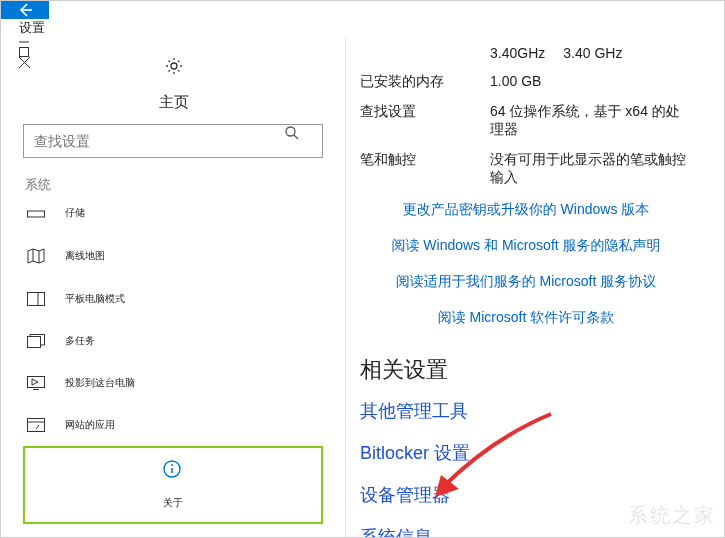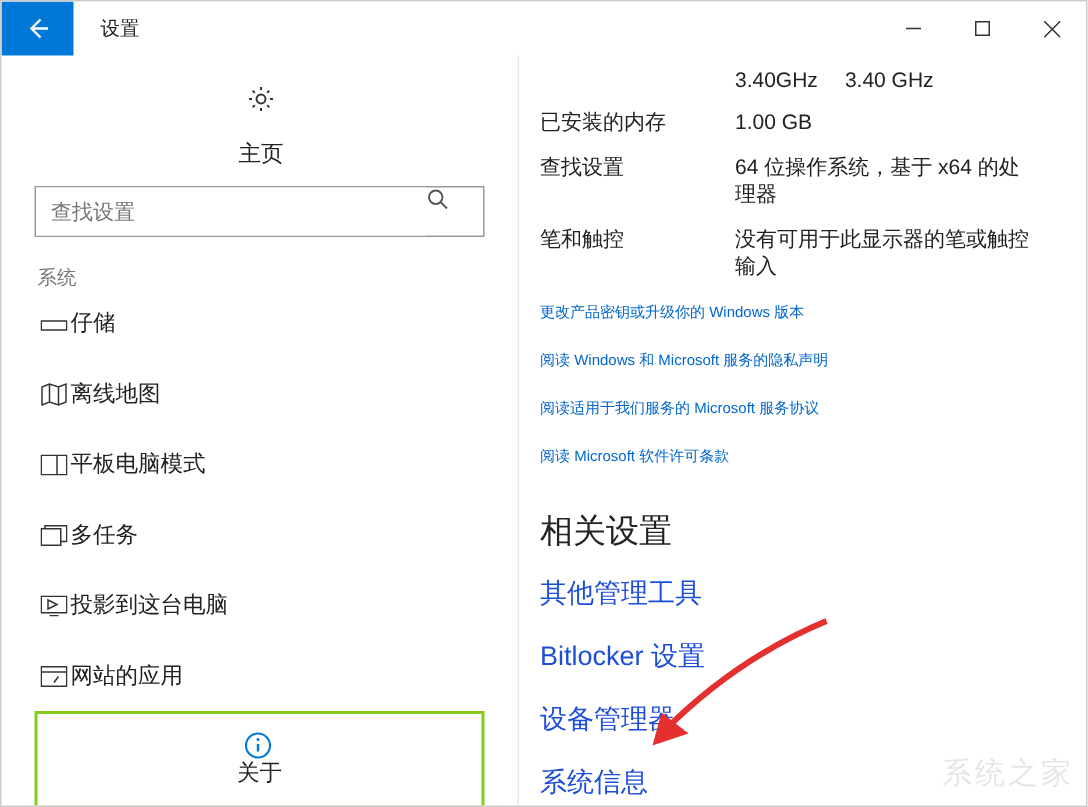--- a/index.html
+++ b/index.html
@@ -1,43 +1,43 @@
 <!DOCTYPE html>
 <html><head>
 <meta charset="utf-8">
 <style>
 * { margin: 0; padding: 0; box-sizing: border-box; font-family: "Microsoft YaHei", "Segoe UI", sans-serif; }
 body { width: 725px; height: 538px; background: #fff; overflow: hidden; position: relative; border: 1px solid #ccc; }
 
-.titlebar { height: 36px; display: flex; align-items: stretch; background: #fff; }
+.titlebar { height: 36px; display: flex; align-items: stretch; background: #fff; flex-direction: column; }
 .back-btn { width: 48px; background: #0078d7; display: flex; align-items: center; justify-content: center; color: #fff; }
 .title { flex: 0 0 auto; padding-left: 18px; display: flex; align-items: center; font-size: 13px; color: #222; }
 .spacer { flex: 1; }
 .win-btn { width: 46px; display: flex; align-items: center; justify-content: center; color: #333; font-size: 12px; }
 
 .content { display: flex; height: calc(100% - 36px); }
 .sidebar { width: 345px; padding: 14px 22px 0 22px; border-right: 1px solid #e6e6e6; overflow: hidden; }
 .home-row { display: flex; align-items: center; gap: 18px; padding: 6px 0 12px 2px; font-size: 15px; color: #222; flex-direction: column; }
 .search-box { display: flex; border: 1px solid #999; height: 34px; margin-bottom: 18px; }
 .search-box input { flex: 1; border: none; outline: none; padding: 0 10px; font-size: 14px; color: #666; }
 .search-icon { width: 38px; text-align: center; color: #555; font-size: 15px; }
 .group-label { color: #777; font-size: 13px; margin: 6px 0 12px 2px; }
 
-.side-item { display: flex; align-items: center; padding: 14px 4px; font-size: 15px; color: #222; }
+.side-item { display: flex; align-items: center; gap: 18px; padding: 14px 4px; font-size: 10px; color: #222; }
 .side-item .icon { width: 20px; text-align: center; color: #333; }
 .side-item.selected { border: 2px solid #84cc16; padding: 12px 4px; flex-direction: column; }
 .side-item.selected .icon { color: #0078d7; }
 .side-item.truncated { padding-top: 0; }
 
 .main { flex: 1; padding: 8px 32px 0 14px; overflow: hidden; font-size: 14px; color: #222; }
 .spec-row { display: flex; margin-bottom: 12px; }
 .spec-label { width: 130px; flex-shrink: 0; }
 .spec-val { flex: 1; }
 .freq-row .spec-val2 { margin-left: 18px; }
-.link { color: #0066cc; margin-top: 18px; font-size: 10px; }
+.link { color: #0066cc; margin-top: 18px; font-size: 14px; text-align: center; }
 .link.first { margin-top: 14px; }
 h2.related { font-size: 22px; font-weight: 400; margin-top: 28px; margin-bottom: 8px; }
 .rlink { color: #1d4ed8; margin-top: 18px; font-size: 18px; }
 .rlink.first { margin-top: 14px; }
 
 .arrow { position: absolute; left: 430px; top: 408px; pointer-events: none; }
 .watermark { position: absolute; right: 8px; bottom: 8px; color: rgba(0,0,0,0.1); font-size: 20px; letter-spacing: 2px; pointer-events: none; }
 svg { display: block; }
 </style>
 </head>

